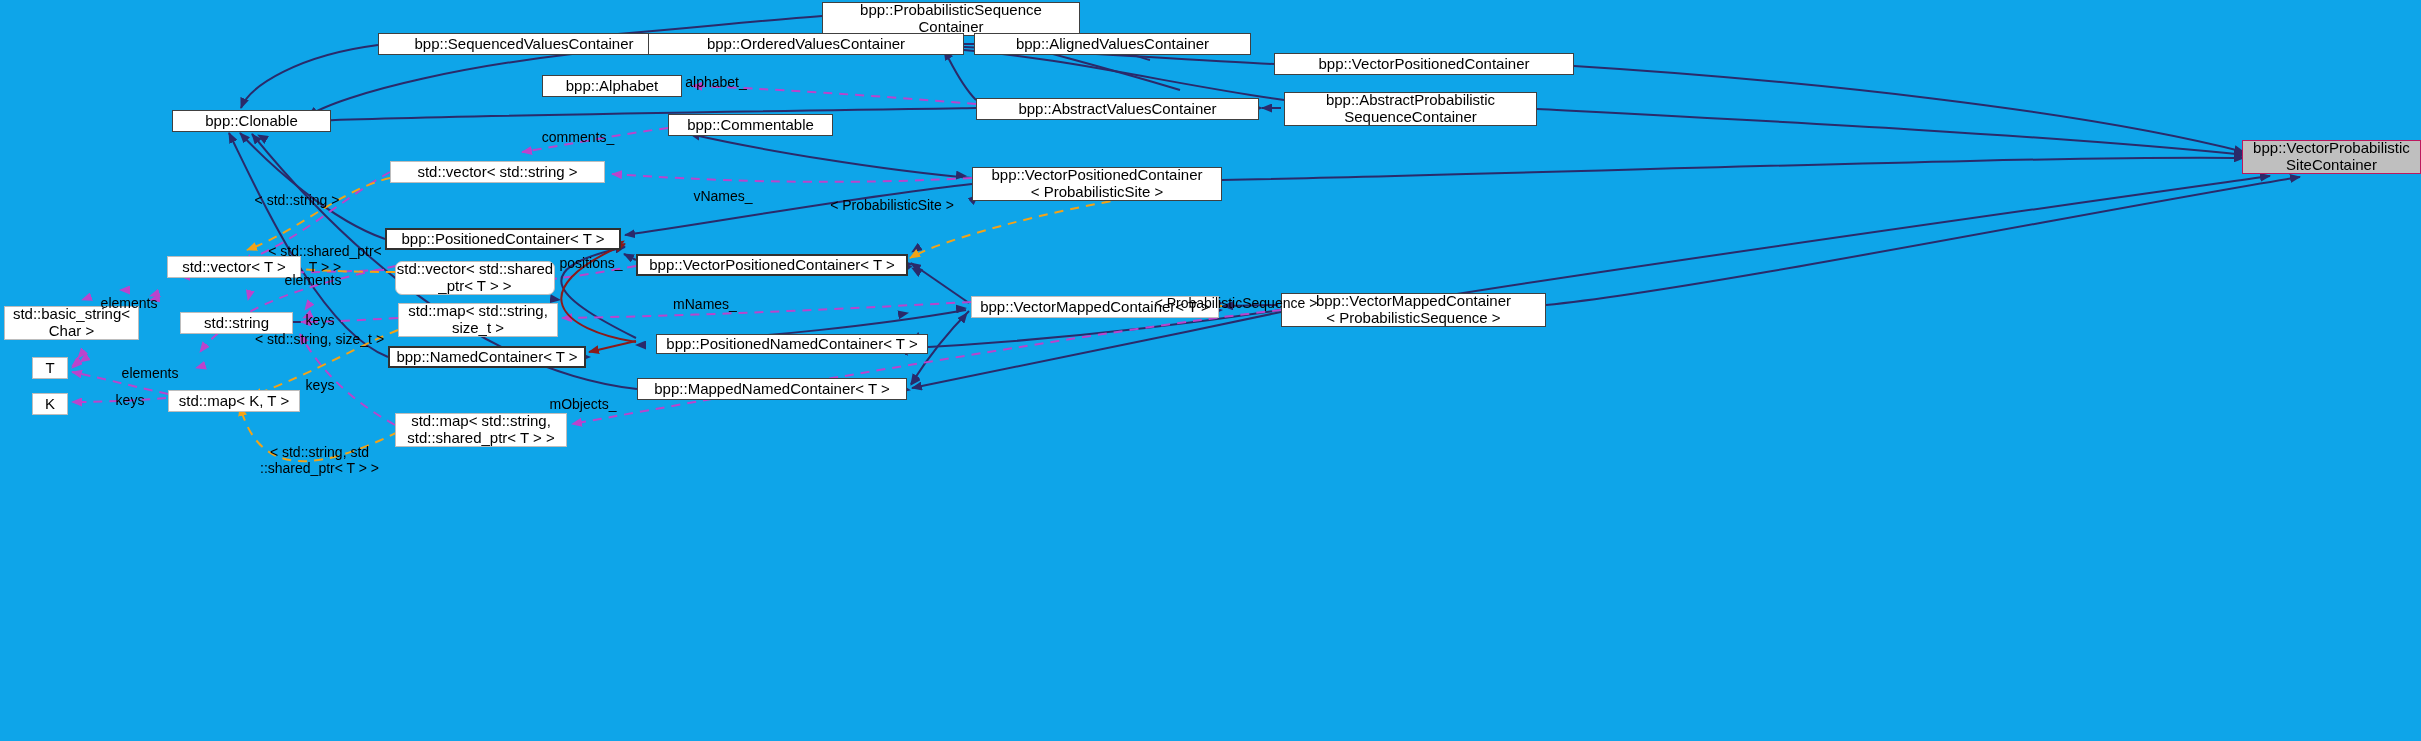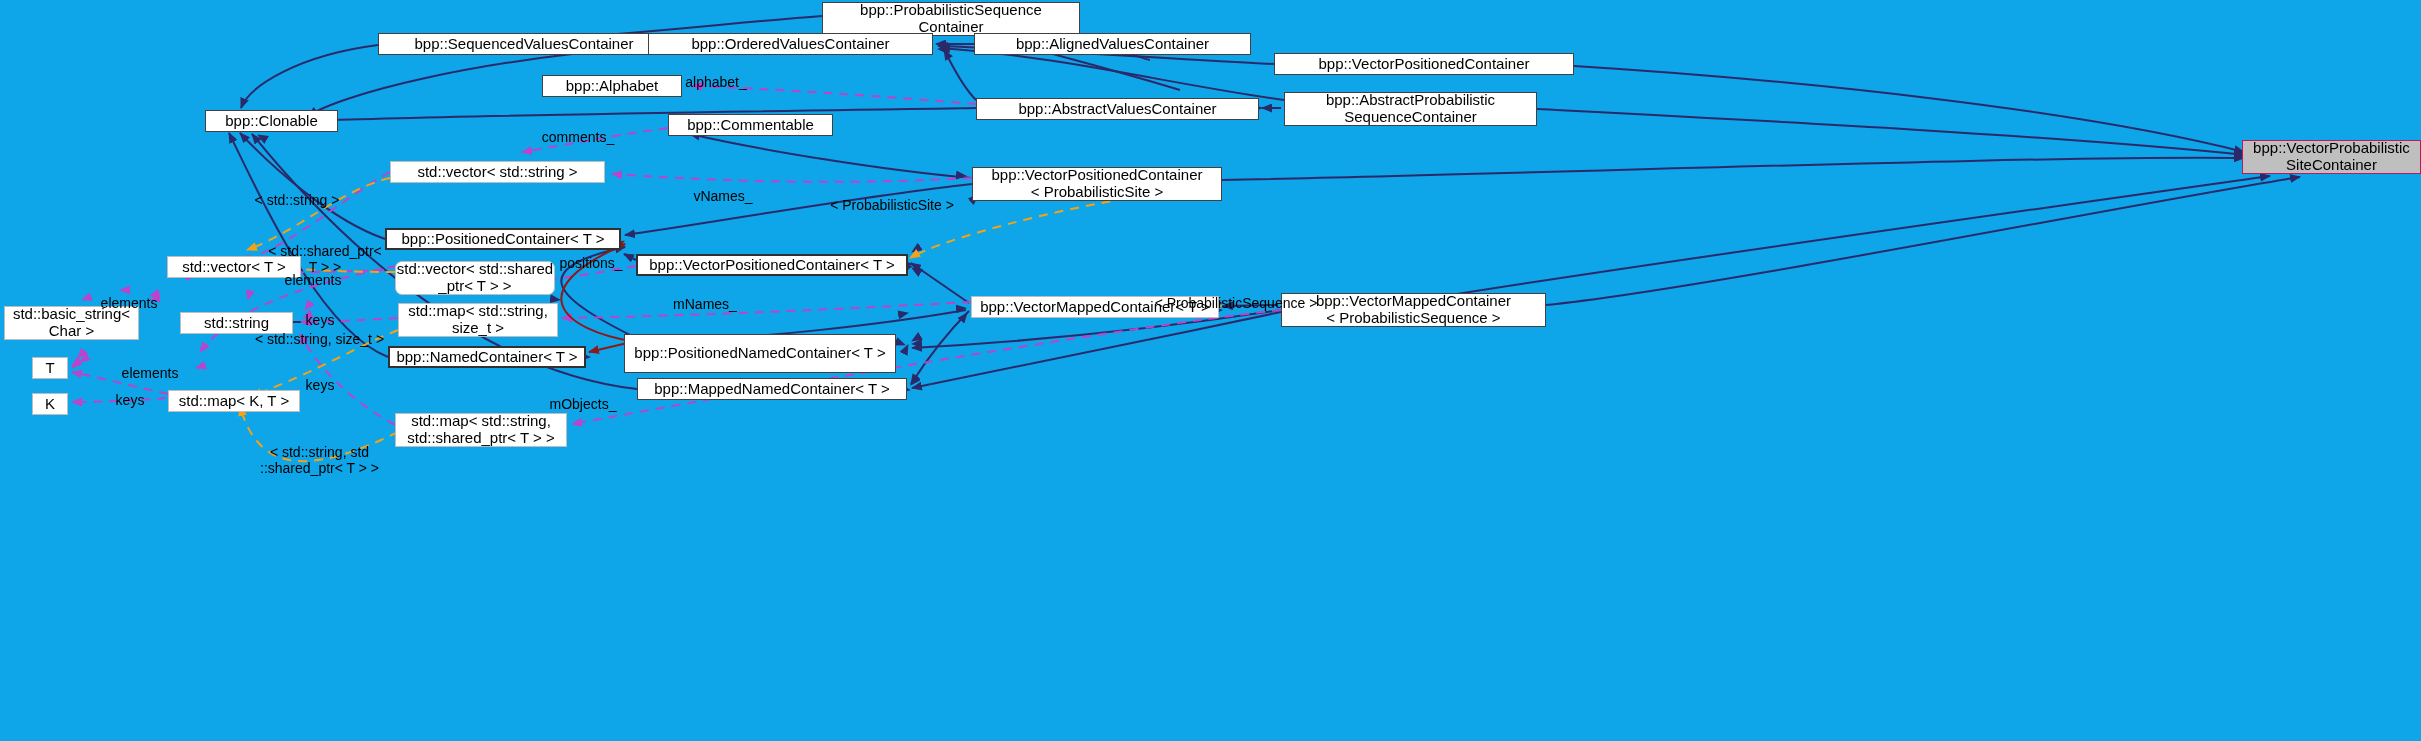--- a/index.html
+++ b/index.html
@@ -154,49 +154,49 @@
     <g fill="none" stroke="#8b1a1a" stroke-width="2" marker-end="url(#arrComp)">
       <path d="M636,342 C560,330 520,290 625,244"></path>
       <path d="M636,338 C560,320 530,300 624,241" stroke="none"></path>
     </g>
   </svg>
 
   <div id="nodes">
       <div class="node b-class" style="left: 822px; top: 2px; width: 258px; height: 34px;">bpp::ProbabilisticSequence
 Container</div>
       <div class="node b-class" style="left: 378px; top: 33px; width: 292px; height: 22px;">bpp::SequencedValuesContainer</div>
-      <div class="node b-class" style="left: 648px; top: 33px; width: 285px; height: 22px; text-align: center;">bpp::OrderedValuesContainer</div>
+      <div class="node b-class" style="left: 648px; top: 33px; width: 316px; height: 22px; text-align: center;">bpp::OrderedValuesContainer</div>
       <div class="node b-class" style="left: 974px; top: 33px; width: 277px; height: 22px;">bpp::AlignedValuesContainer</div>
       <div class="node b-class" style="left: 1274px; top: 53px; width: 300px; height: 22px;">bpp::VectorPositionedContainer</div>
       <div class="node b-class" style="left: 542px; top: 75px; width: 140px; height: 22px;">bpp::Alphabet</div>
       <div class="node b-class" style="left: 976px; top: 98px; width: 283px; height: 22px;">bpp::AbstractValuesContainer</div>
       <div class="node b-class" style="left: 1284px; top: 92px; width: 253px; height: 34px;">bpp::AbstractProbabilistic
 SequenceContainer</div>
-      <div class="node b-class" style="left: 172px; top: 110px; width: 133px; height: 22px; margin-left: 33px;">bpp::Clonable</div>
+      <div class="node b-class" style="left: 172px; top: 110px; width: 159px; height: 22px;">bpp::Clonable</div>
       <div class="node b-class" style="left: 668px; top: 114px; width: 165px; height: 22px;">bpp::Commentable</div>
       <div class="node b-hl" style="left: 2242px; top: 140px; width: 179px; height: 34px;">bpp::VectorProbabilistic
 SiteContainer</div>
       <div class="node b-light" style="left: 390px; top: 161px; width: 215px; height: 22px;">std::vector&lt; std::string &gt;</div>
       <div class="node b-class" style="left: 972px; top: 167px; width: 250px; height: 34px;">bpp::VectorPositionedContainer
 &lt; ProbabilisticSite &gt;</div>
       <div class="node b-strong" style="left: 385px; top: 228px; width: 236px; height: 22px;">bpp::PositionedContainer&lt; T &gt;</div>
       <div class="node b-light" style="left: 167px; top: 256px; width: 134px; height: 22px;">std::vector&lt; T &gt;</div>
       <div class="node b-light" style="left: 395px; top: 261px; width: 160px; height: 34px; border-radius: 7px;">std::vector&lt; std::shared
 _ptr&lt; T &gt; &gt;</div>
       <div class="node b-strong" style="left: 636px; top: 254px; width: 272px; height: 22px;">bpp::VectorPositionedContainer&lt; T &gt;</div>
       <div class="node b-light" style="left: 971px; top: 296px; width: 248px; height: 22px;">bpp::VectorMappedContainer&lt; T &gt;</div>
       <div class="node b-class" style="left: 1281px; top: 293px; width: 265px; height: 34px;">bpp::VectorMappedContainer
 &lt; ProbabilisticSequence &gt;</div>
       <div class="node b-light" style="left: 4px; top: 306px; width: 135px; height: 34px;">std::basic_string&lt;
 Char &gt;</div>
       <div class="node b-light" style="left: 180px; top: 312px; width: 113px; height: 22px;">std::string</div>
       <div class="node b-light" style="left: 398px; top: 303px; width: 160px; height: 34px;">std::map&lt; std::string,
 size_t &gt;</div>
       <div class="node b-strong" style="left: 388px; top: 346px; width: 198px; height: 22px;">bpp::NamedContainer&lt; T &gt;</div>
-      <div class="node b-class" style="left: 624px; top: 334px; width: 272px; height: 39px;">bpp::PositionedNamedContainer&lt; T &gt;</div>
+      <div class="node b-class" style="left: 656px; top: 334px; width: 272px; height: 20px;">bpp::PositionedNamedContainer&lt; T &gt;</div>
       <div class="node b-light" style="left: 32px; top: 357px; width: 36px; height: 22px;">T</div>
       <div class="node b-class" style="left: 637px; top: 378px; width: 270px; height: 22px;">bpp::MappedNamedContainer&lt; T &gt;</div>
       <div class="node b-light" style="left: 32px; top: 393px; width: 36px; height: 22px;">K</div>
       <div class="node b-light" style="left: 168px; top: 390px; width: 132px; height: 22px;">std::map&lt; K, T &gt;</div>
       <div class="node b-light" style="left: 395px; top: 413px; width: 172px; height: 34px;">std::map&lt; std::string,
 std::shared_ptr&lt; T &gt; &gt;</div>
     </div>
   <div id="labels">
       <div class="edge-label" style="left: 656px; top: 74px; width: 120px;">alphabet_</div>
       <div class="edge-label" style="left: 518px; top: 129px; width: 120px;">comments_</div>

